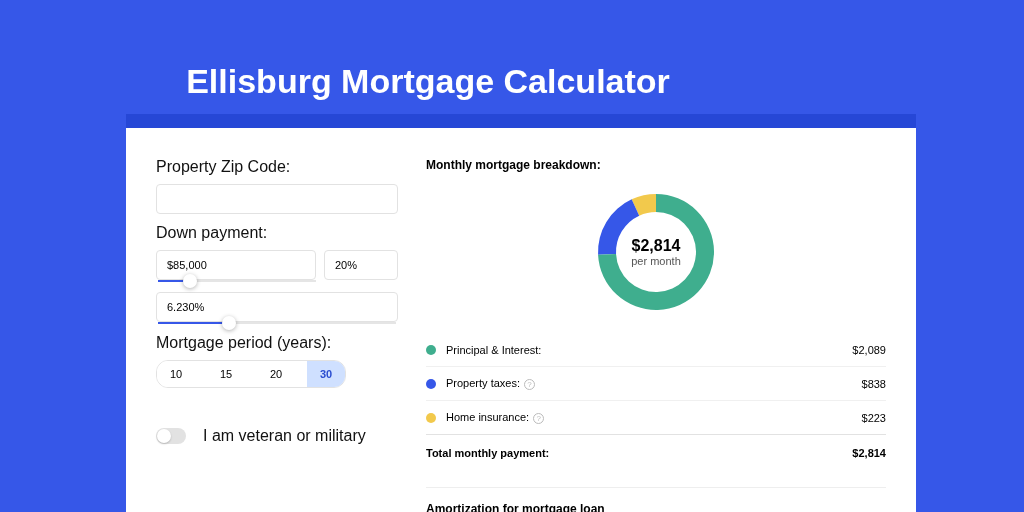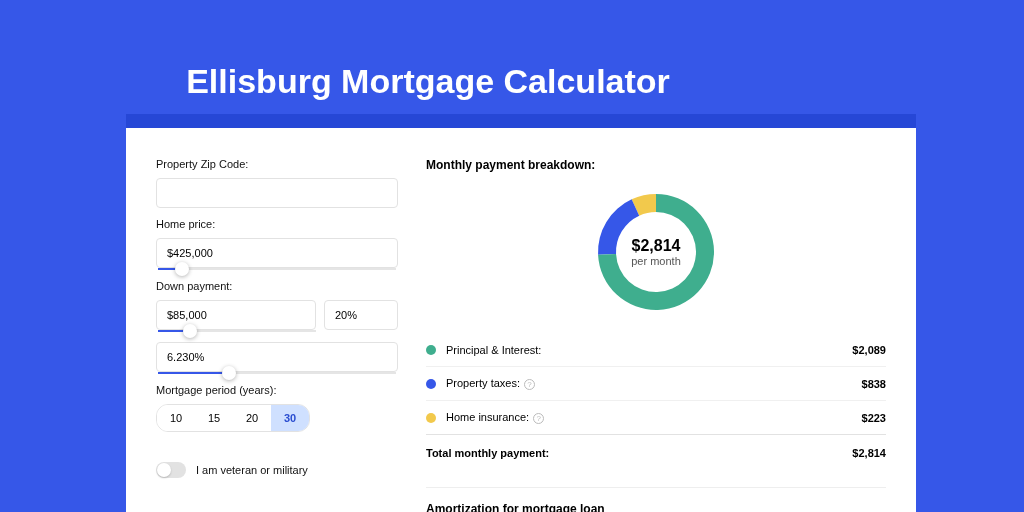--- a/index.html
+++ b/index.html
@@ -4,46 +4,46 @@
 <style>
   *{box-sizing:border-box;margin:0;padding:0}
   body{font-family:-apple-system,BlinkMacSystemFont,"Segoe UI",Arial,sans-serif;background:#3657e8;width:1024px;height:512px;overflow:hidden}
   .stage{width:856px;height:512px;position:relative}
   .title{text-align:center;color:#fff;font-size:34px;font-weight:700;padding-top:62px}
   .header-strip{position:absolute;top:114px;left:126px;width:790px;height:14px;background:#2647d6}
   .card{position:absolute;top:128px;left:126px;width:790px;background:#fff;min-height:400px;padding:30px 30px 0}
   .cols{display:flex;gap:28px}
   .left{width:242px;flex:none}
   .right{flex:1}
-  .lbl{font-size:11px;color:#111;margin-bottom:8px}
+  .lbl{font-size:16px;color:#111;margin-bottom:8px}
   .inp{width:100%;height:30px;border:1px solid #e2e2e2;border-radius:4px;padding:0 10px;font-size:11px;background:#fff}
   .field{margin-bottom:10px}
   .slider-track{position:relative;height:2px;background:#e5e5e5;margin:0 2px}
   .slider-fill{position:absolute;height:2px;background:#3657e8;left:0}
   .slider-thumb{position:absolute;width:14px;height:14px;border-radius:50%;background:#fff;box-shadow:0 1px 4px rgba(0,0,0,.3);top:-6px;transform:translateX(-50%)}
   .twocol{display:flex;gap:8px}
   .twocol .c1{flex:1}
   .twocol .c2{width:74px}
-  .periods{display:flex;gap:0;border:1px solid #e2e2e2;border-radius:12px;overflow:hidden;width:max-content}
+  .periods{display:flex;gap:12px;border:1px solid #e2e2e2;border-radius:12px;overflow:hidden;width:max-content}
   .period{width:38px;height:26px;display:flex;align-items:center;justify-content:center;font-size:11px;cursor:pointer;background:#fff}
   .period.sel{background:#cfe0ff;color:#2a4dd0;font-weight:600}
-  .toggle{display:flex;align-items:center;gap:10px;margin-top:30px}
+  .toggle{display:flex;align-items:center;gap:17px;margin-top:39px}
   .sw{width:30px;height:16px;border-radius:10px;background:#e2e2e2;position:relative}
   .sw::after{content:"";position:absolute;width:14px;height:14px;border-radius:50%;background:#fff;top:1px;left:1px;box-shadow:0 1px 2px rgba(0,0,0,.2)}
   .section-title{font-weight:700;font-size:12px;margin-bottom:10px}
   .donut-wrap{display:flex;justify-content:center;padding:8px 0 20px}
   .donut{position:relative;width:124px;height:124px}
   .donut-center{position:absolute;inset:0;display:flex;flex-direction:column;align-items:center;justify-content:center}
   .donut-amount{font-weight:700;font-size:16px}
   .donut-sub{font-size:11px;color:#555}
   .row{display:flex;align-items:center;padding:10px 0;font-size:11px;border-top:1px solid #f0f0f0}
   .row:first-of-type{border-top:none}
   .dot{width:10px;height:10px;border-radius:50%;margin-right:10px;flex:none}
   .row .txt{flex:1}
-  .row .amt{font-weight:700}
+  .row .amt{font-weight:400}
   .row.total{font-weight:700;border-top:1px solid #e2e2e2;padding-top:12px}
   .row.total .amt{font-weight:700}
   .info-ic{width:11px;height:11px;border:1px solid #bbb;border-radius:50%;color:#bbb;display:inline-flex;align-items:center;justify-content:center;font-size:8px;margin-left:4px}
   .amort{margin-top:18px;padding-top:14px;border-top:1px solid #eee}
   .amort-title{font-weight:700;font-size:12px;margin-bottom:12px}
 </style>
 </head>
 <body>
 
 <div class="stage">
@@ -51,28 +51,20 @@
   <div class="header-strip"></div>
   <div class="card">
     <div class="cols">
       <div class="left">
 
         <div class="field">
           <div class="lbl">Property Zip Code:</div>
           <input class="inp" value="" style="">
         </div>
 
-        <div class="field">
-          <div class="lbl">Home price:</div>
-          <input class="inp" value="$425,000" style="">
-          <div class="slider-track">
-            <div class="slider-fill" id="sf-price" style="width: 10%;"></div>
-            <div class="slider-thumb" id="st-price" style="left: 10%;"></div>
-          </div>
-        </div>
 
         <div class="field">
           <div class="lbl">Down payment:</div>
           <div class="twocol">
             <div class="c1"><input class="inp" value="$85,000" style=""></div>
             <div class="c2"><input class="inp" value="20%" style=""></div>
           </div>
           <div class="slider-track" style="width:158px">
             <div class="slider-fill" id="sf-down" style="width: 20%;"></div>
             <div class="slider-thumb" id="st-down" style="left: 20%;"></div>
@@ -98,21 +90,21 @@
         </div>
 
         <div class="toggle">
           <div class="sw"></div>
           <div class="lbl" style="margin:0">I am veteran or military</div>
         </div>
 
       </div>
 
       <div class="right">
-        <div class="section-title">Monthly payment breakdown:</div>
+        <div class="section-title">Monthly mortgage breakdown:</div>
 
         <div class="donut-wrap">
           <div class="donut">
             <svg width="124" height="124" viewBox="0 0 124 124" id="donut-svg">
                 <path d="M 37.65453824688724 9.35687611826475 A 58 58 0 0 1 62 4 L 62 22 A 40 40 0 0 0 45.210026377163615 25.694397322941207 Z" fill="#f2c94c"></path>
                 <path d="M 4.066819475413141 64.78327043343427 A 58 58 0 0 1 37.65453824688724 9.35687611826475 L 45.210026377163615 25.694397322941207 A 40 40 0 0 0 22.046082396836646 63.91949685064433 Z" fill="#3657e8"></path>
                 <path d="M 61.999999999999964 4 A 58 58 0 1 1 4.066819475413141 64.78327043343427 L 22.046082396836646 63.91949685064433 A 40 40 0 1 0 61.99999999999998 22 Z" fill="#3fae8e"></path>
               </svg>
             <div class="donut-center">
               <div class="donut-amount">$2,814</div>

